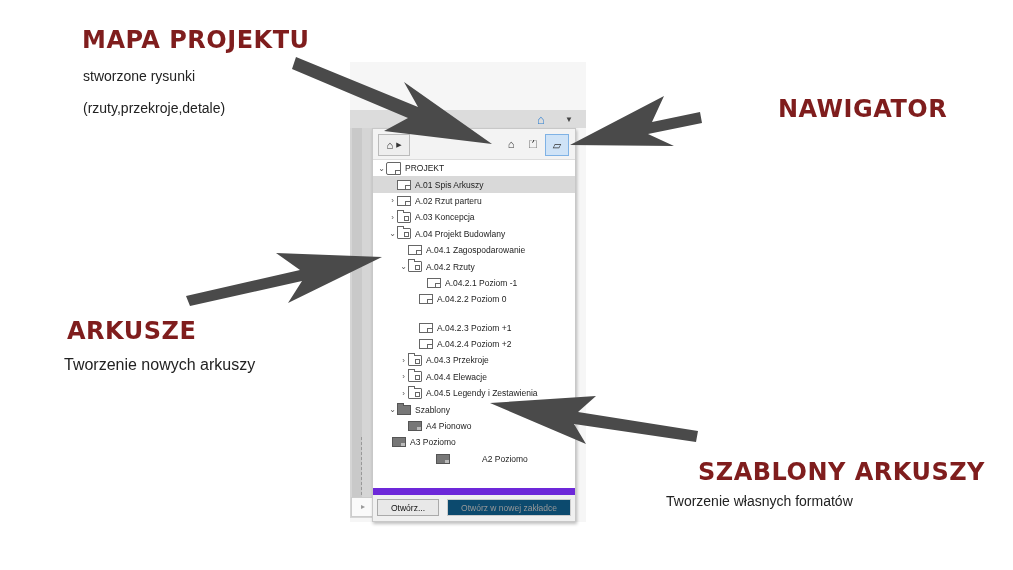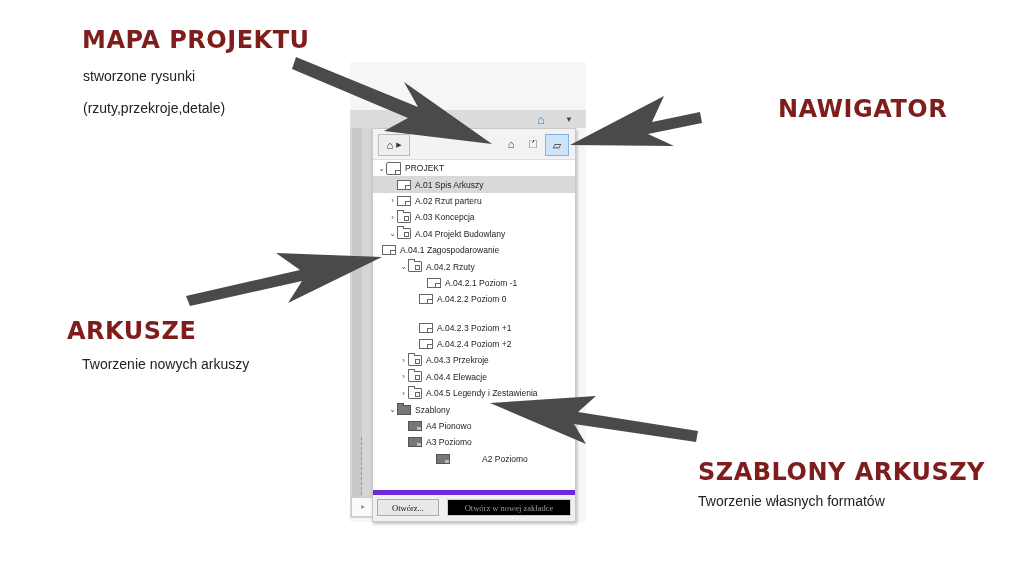--- a/index.html
+++ b/index.html
@@ -31,37 +31,37 @@
   .ico{flex:none;width:12px;height:8px;border:1px solid #666;background:#fff;margin-right:4px;position:relative;}
   .ico.sheet::after{content:"";position:absolute;right:0;bottom:0;width:4px;height:3px;border-left:1px solid #666;border-top:1px solid #666;}
   .ico.folder{border-radius:1px;height:9px;}
   .ico.folder::before{content:"";position:absolute;left:-1px;top:-3px;width:5px;height:2px;border:1px solid #666;border-bottom:none;background:#fff;}
   .ico.folder::after{content:"";position:absolute;right:1px;bottom:1px;width:3px;height:3px;border:1px solid #666;}
   .ico.folder-dark{background:#777;border-color:#555;}
   .ico.folder-dark::before{content:"";position:absolute;left:-1px;top:-3px;width:5px;height:2px;background:#777;border:1px solid #555;border-bottom:none;}
   .ico.tmpl{background:#777;border-color:#555;}
   .ico.tmpl::after{content:"";position:absolute;right:0;bottom:0;width:4px;height:3px;background:#bbb;}
   .ico.proj{width:13px;height:11px;border-radius:2px 0 0 2px;}
-  .footer{position:absolute;left:0;bottom:0;width:202px;height:26px;background:#f0f0f0;border-top:5px solid #6d28d9;font-family:Liberation Serif, serif;}
+  .footer{position:absolute;left:0;bottom:0;width:202px;height:26px;background:#f0f0f0;border-top:7px solid #6d28d9;}
   .btn{position:absolute;top:4px;height:15px;font-size:8.5px;display:flex;align-items:center;justify-content:center;border:1px solid #aaa;}
   .btn-open{left:4px;width:60px;background:#e8e8e8;color:#111;}
-  .btn-newtab{left:74px;width:122px;background:#000000;color:#999;border-color:#ccc;}
+  .btn-newtab{left:74px;width:122px;background:#0c4a6e;color:#999;border-color:#ccc;}
   svg.arrows{position:absolute;left:0;top:0;}
 </style>
 </head>
 <body>
 
 <div class="caption-title" style="left:82px;top:26px;font-size:24px;">MAPA  PROJEKTU</div>
 <div class="caption-sub" style="left:83px;top:68px;font-size:14px;">stworzone rysunki</div>
 <div class="caption-sub" style="left:83px;top:100px;font-size:14px;">(rzuty,przekroje,detale)</div>
 <div class="caption-title" style="left:734px;top:95px;font-size:24px;margin-left:44px;">NAWIGATOR</div>
 <div class="caption-title" style="left:67px;top:317px;font-size:24px;">ARKUSZE</div>
-<div class="caption-sub" style="left:82px;top:356px;font-size:14px;">Tworzenie nowych arkuszy</div>
+<div class="caption-sub" style="left:64px;top:356px;font-size:16px;">Tworzenie nowych arkuszy</div>
 <div class="caption-title" style="left:698px;top:458px;font-size:24px;">SZABLONY  ARKUSZY</div>
-<div class="caption-sub" style="left:698px;top:493px;font-size:14px;">Tworzenie własnych formatów</div>
+<div class="caption-sub" style="left:666px;top:493px;font-size:14px;">Tworzenie własnych formatów</div>
 
 <div class="app-bg"></div>
 <div class="app-bar"></div>
 <div class="left-strip"></div>
 <div class="left-strip-inner"></div>
 <div class="dashed"></div>
 <div class="mini-nav">▸</div>
 <div class="nav-switch">⌂</div>
 <div class="nav-switch-caret">▼</div>
 
@@ -101,21 +101,21 @@
       <div class="row" style="padding-left: 15px;">
         <span class="chev">›</span>
         <span class="ico folder"></span>
         <span>A.03 Koncepcja</span>
       </div>
       <div class="row" style="padding-left: 15px;">
         <span class="chev">⌄</span>
         <span class="ico folder"></span>
         <span>A.04 Projekt Budowlany</span>
       </div>
-      <div class="row" style="">
+      <div class="row" style="padding-left: 26px;">
         <span class="chev"></span>
         <span class="ico sheet"></span>
         <span>A.04.1 Zagospodarowanie</span>
       </div>
       <div class="row" style="padding-left: 26px;">
         <span class="chev">⌄</span>
         <span class="ico folder"></span>
         <span>A.04.2 Rzuty</span>
       </div>
       <div class="row" style="padding-left: 37px; margin-left: 8px;">
@@ -156,21 +156,21 @@
       <div class="row" style="padding-left: 15px;">
         <span class="chev">⌄</span>
         <span class="ico folder-dark"></span>
         <span>Szablony</span>
       </div>
       <div class="row" style="padding-left: 26px;">
         <span class="chev"></span>
         <span class="ico tmpl"></span>
         <span>A4 Pionowo</span>
       </div>
-      <div class="row" style="padding-left: 26px;">
+      <div class="row" style="padding-left: 10px;">
         <span class="chev"></span>
         <span class="ico tmpl"></span>
         <span>A3 Poziomo</span>
       </div>
       <div class="row" style="padding-left: 26px; gap: 28px;">
         <span class="chev"></span>
         <span class="ico tmpl"></span>
         <span>A2 Poziomo</span>
       </div>
     </div>

